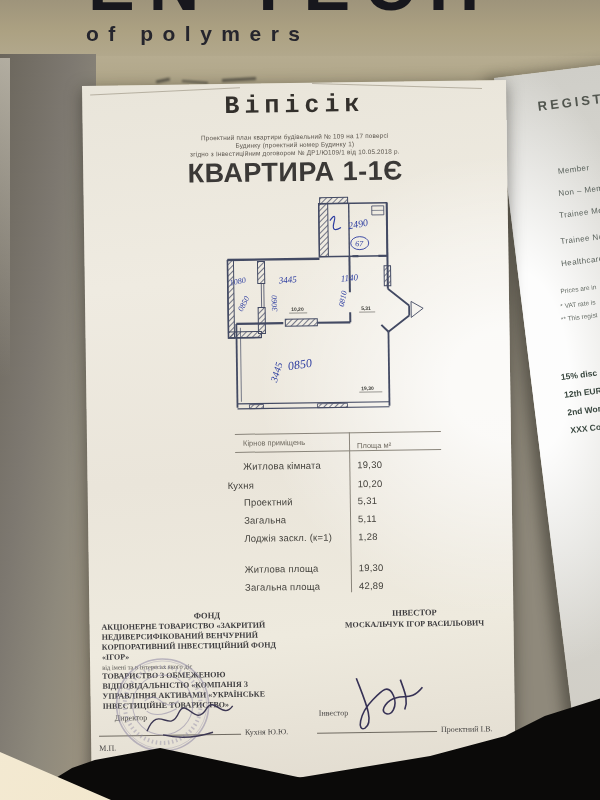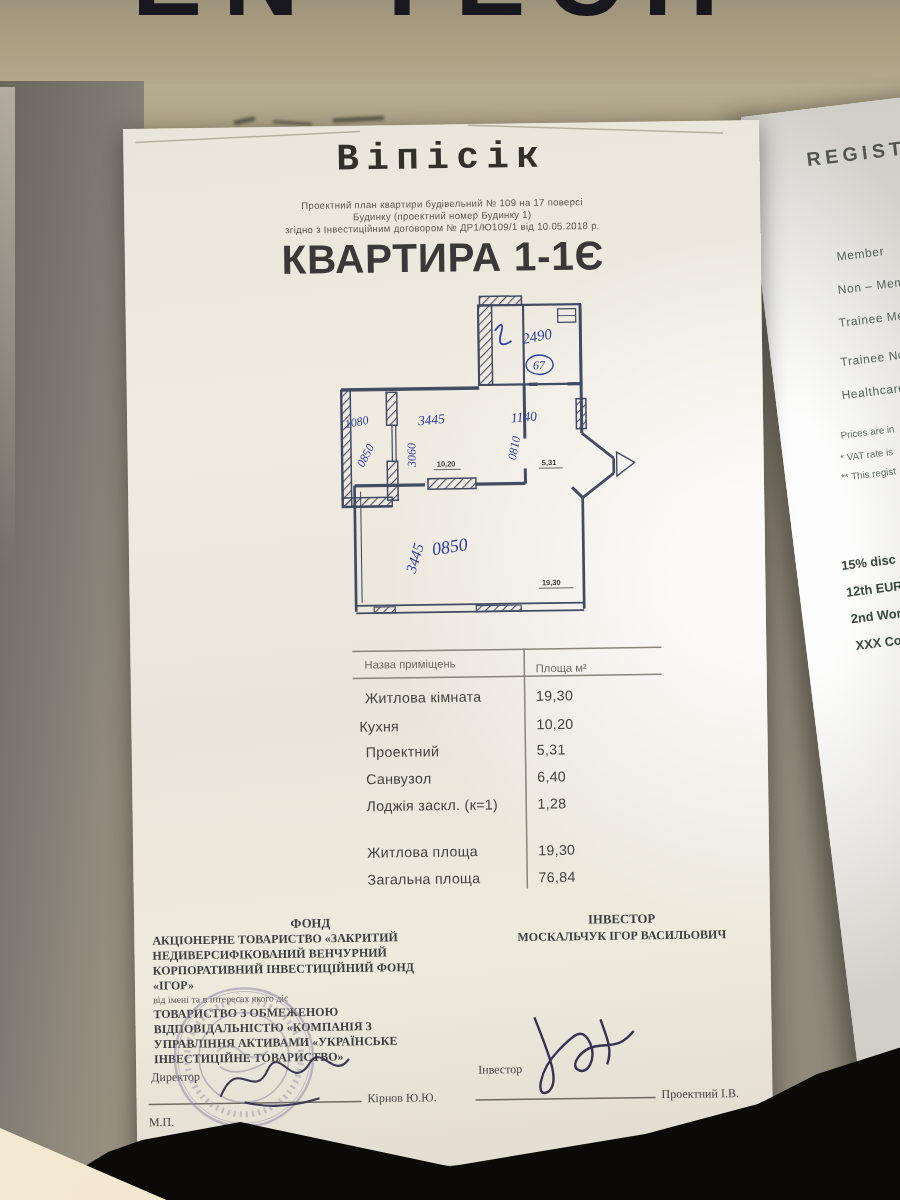--- a/index.html
+++ b/index.html
@@ -64,20 +64,21 @@
   .stamp{position:absolute;left:20px;top:568px;opacity:.55;}
   .svg-abs{position:absolute;}
 </style>
 </head>
 <body>
 
 <div class="scene">
 
   <div class="banner">
     <div class="banner-big">EN TECH</div>
+    <div class="banner-sub">of polymers</div>
   </div>
   <div class="strip"></div>
   <div class="scribble">
     <i style="left:4px;top:3px;width:14px;height:3px;transform:rotate(-12deg)"></i>
     <i style="left:30px;top:5px;width:26px;height:2px;transform:rotate(4deg)"></i>
     <i style="left:70px;top:2px;width:34px;height:3px;transform:rotate(-3deg)"></i>
   </div>
   <div class="faint-line"></div>
 
   <div class="folder"></div>
@@ -185,56 +186,56 @@
         <text x="112" y="110" font-size="8" transform="rotate(-78 118 106)">0810</text>
         <text x="64" y="174" font-size="12" transform="rotate(-8 72 170)">0850</text>
         <text x="40" y="182" font-size="10" transform="rotate(-72 50 176)">3445</text>
         <path d="M108,26 q7,-9 4,2 q-3,11 7,5" fill="none" stroke="#2d3da0" stroke-width="1.2"></path>
       </g>
     </svg>
 
     <div class="tline" style="left:148px;top:350px;width:206px;height:1px"></div>
     <div class="tline" style="left:148px;top:368px;width:206px;height:1px"></div>
     <div class="tline" style="left:262px;top:350px;width:1px;height:160px"></div>
-    <div class="t-h" style="left:156px;top:355px">Назва приміщень</div>
+    <div class="t-h" style="left:156px;top:355px">Кірнов приміщень</div>
     <div class="t-h" style="left:270px;top:359px">Площа м²</div>
 
     <div class="t-c" style="left:156px;top:377px">Житлова кімната</div>
     <div class="t-c" style="left:270px;top:377px">19,30</div>
-    <div class="t-c" style="left:152px;top:396px">Кухня</div>
+    <div class="t-c" style="left:140px;top:396px">Кухня</div>
     <div class="t-c" style="left:270px;top:396px">10,20</div>
     <div class="t-c" style="left:156px;top:413px">Проектний</div>
     <div class="t-c" style="left:270px;top:413px">5,31</div>
-    <div class="t-c" style="left:156px;top:431px">Санвузол</div>
-    <div class="t-c" style="left:270px;top:431px">6,40</div>
+    <div class="t-c" style="left:156px;top:431px">Загальна</div>
+    <div class="t-c" style="left:270px;top:431px">5,11</div>
     <div class="t-c" style="left:156px;top:449px">Лоджія заскл. (к=1)</div>
     <div class="t-c" style="left:270px;top:449px">1,28</div>
 
     <div class="t-c" style="left:156px;top:480px">Житлова площа</div>
     <div class="t-c" style="left:270px;top:480px">19,30</div>
     <div class="t-c" style="left:156px;top:498px">Загальна площа</div>
-    <div class="t-c" style="left:270px;top:498px">76,84</div>
+    <div class="t-c" style="left:270px;top:498px">42,89</div>
 
     <div class="legal lg-head" style="left:10px;top:526px;width:215px">ФОНД</div>
     <div class="legal lg-b" style="left:12px;top:537px">АКЦІОНЕРНЕ ТОВАРИСТВО «ЗАКРИТИЙ</div>
     <div class="legal lg-b" style="left:12px;top:547px">НЕДИВЕРСИФІКОВАНИЙ ВЕНЧУРНИЙ</div>
     <div class="legal lg-b" style="left:12px;top:557px">КОРПОРАТИВНИЙ ІНВЕСТИЦІЙНИЙ ФОНД</div>
     <div class="legal lg-b" style="left:12px;top:567px">«ІГОР»</div>
     <div class="legal lg-s" style="left:12px;top:577px">від імені та в інтересах якого діє</div>
     <div class="legal lg-b" style="left:12px;top:586px">ТОВАРИСТВО З ОБМЕЖЕНОЮ</div>
     <div class="legal lg-b" style="left:12px;top:596px">ВІДПОВІДАЛЬНІСТЮ «КОМПАНІЯ З</div>
     <div class="legal lg-b" style="left:12px;top:606px">УПРАВЛІННЯ АКТИВАМИ «УКРАЇНСЬКЕ</div>
     <div class="legal lg-b" style="left:12px;top:616px">ІНВЕСТИЦІЙНЕ ТОВАРИСТВО»</div>
 
     <div class="legal lg-head" style="left:235px;top:526px;width:180px">ІНВЕСТОР</div>
     <div class="legal lg-b" style="left:235px;top:538px;width:180px;text-align:center">МОСКАЛЬЧУК ІГОР ВАСИЛЬОВИЧ</div>
 
-    <div class="role" style="left:10px;top:628px">Директор</div>
+    <div class="role" style="left:24px;top:628px">Директор</div>
     <div class="sigline" style="left:8px;top:650px;width:142px"></div>
-    <div class="signame" style="left:154px;top:644px">Кірнов Ю.Ю.</div>
+    <div class="signame" style="left:154px;top:644px">Кухня Ю.Ю.</div>
     <div class="role" style="left:8px;top:658px">М.П.</div>
 
     <div class="role" style="left:228px;top:626px">Інвестор</div>
     <div class="sigline" style="left:226px;top:650px;width:120px"></div>
     <div class="signame" style="left:350px;top:644px">Проектний І.В.</div>
 
     <svg class="stamp" width="104" height="104" viewBox="0 0 104 104">
       <g fill="none" stroke="#8f88a4">
         <circle cx="52" cy="52" r="46" stroke-width="1.6"></circle>
         <circle cx="52" cy="52" r="44" stroke-width=".6"></circle>

